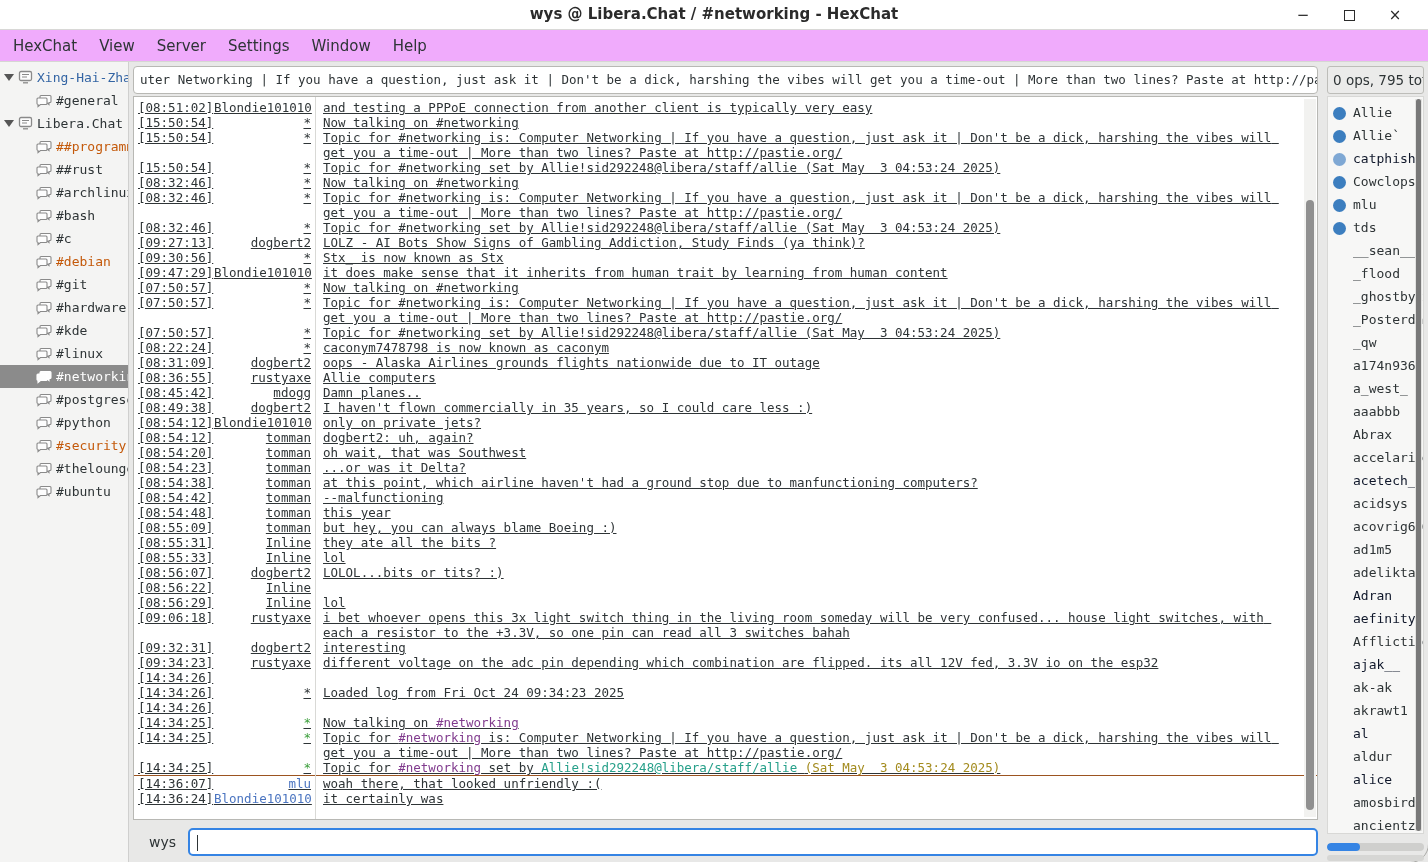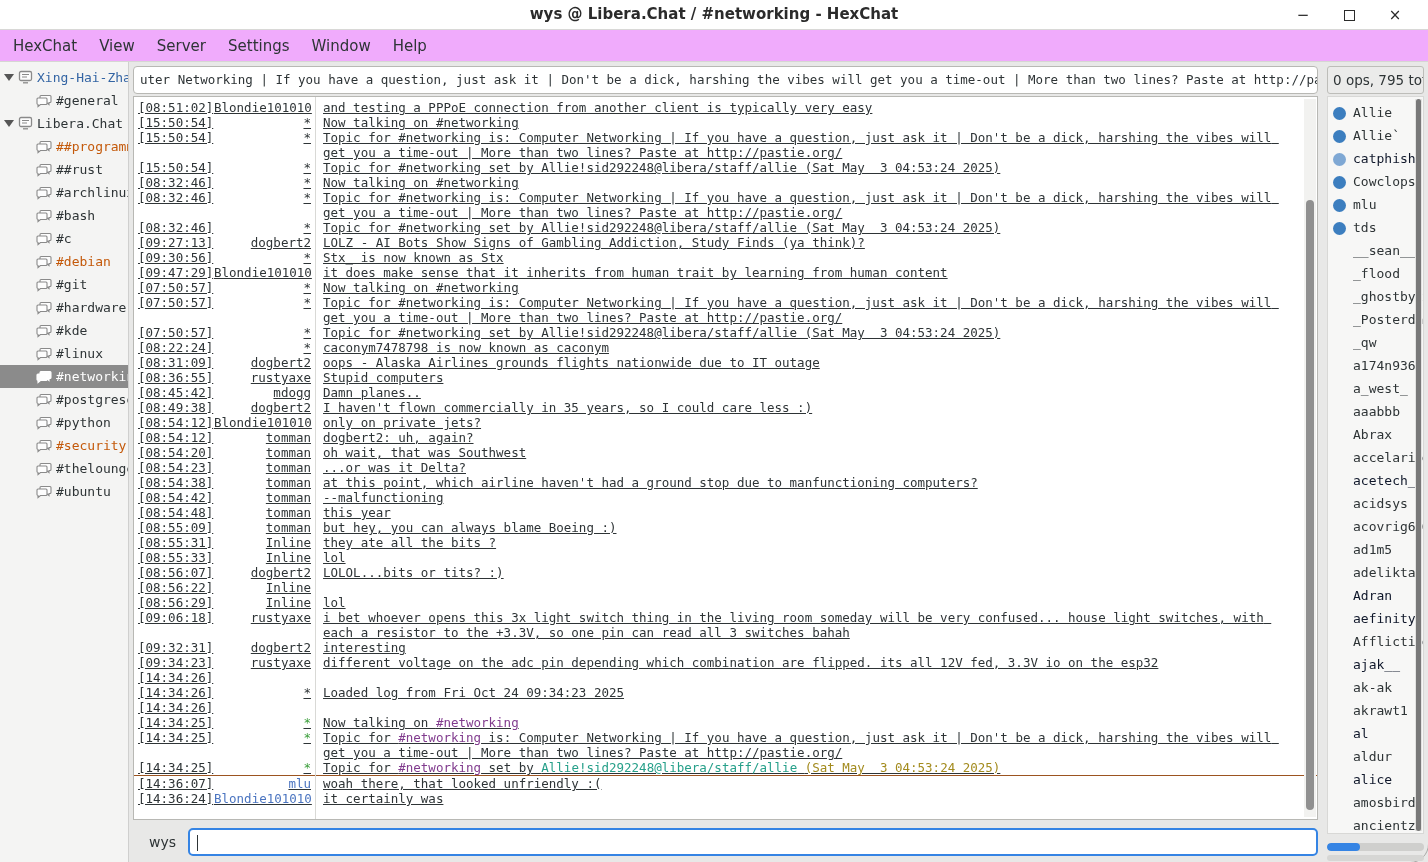--- a/index.html
+++ b/index.html
@@ -372,21 +372,21 @@
         <div class="chat-row">
           <span class="chat-time">[08:31:09]</span>
           <span class="chat-nick">dogbert2</span>
           <span></span>
           <span class="chat-msg">oops - Alaska Airlines grounds flights nationwide due to IT outage</span>
         </div>
         <div class="chat-row">
           <span class="chat-time">[08:36:55]</span>
           <span class="chat-nick">rustyaxe</span>
           <span></span>
-          <span class="chat-msg">Stupid computers</span>
+          <span class="chat-msg">Allie computers</span>
         </div>
         <div class="chat-row">
           <span class="chat-time">[08:45:42]</span>
           <span class="chat-nick">mdogg</span>
           <span></span>
           <span class="chat-msg">Damn planes..</span>
         </div>
         <div class="chat-row">
           <span class="chat-time">[08:49:38]</span>
           <span class="chat-nick">dogbert2</span>

